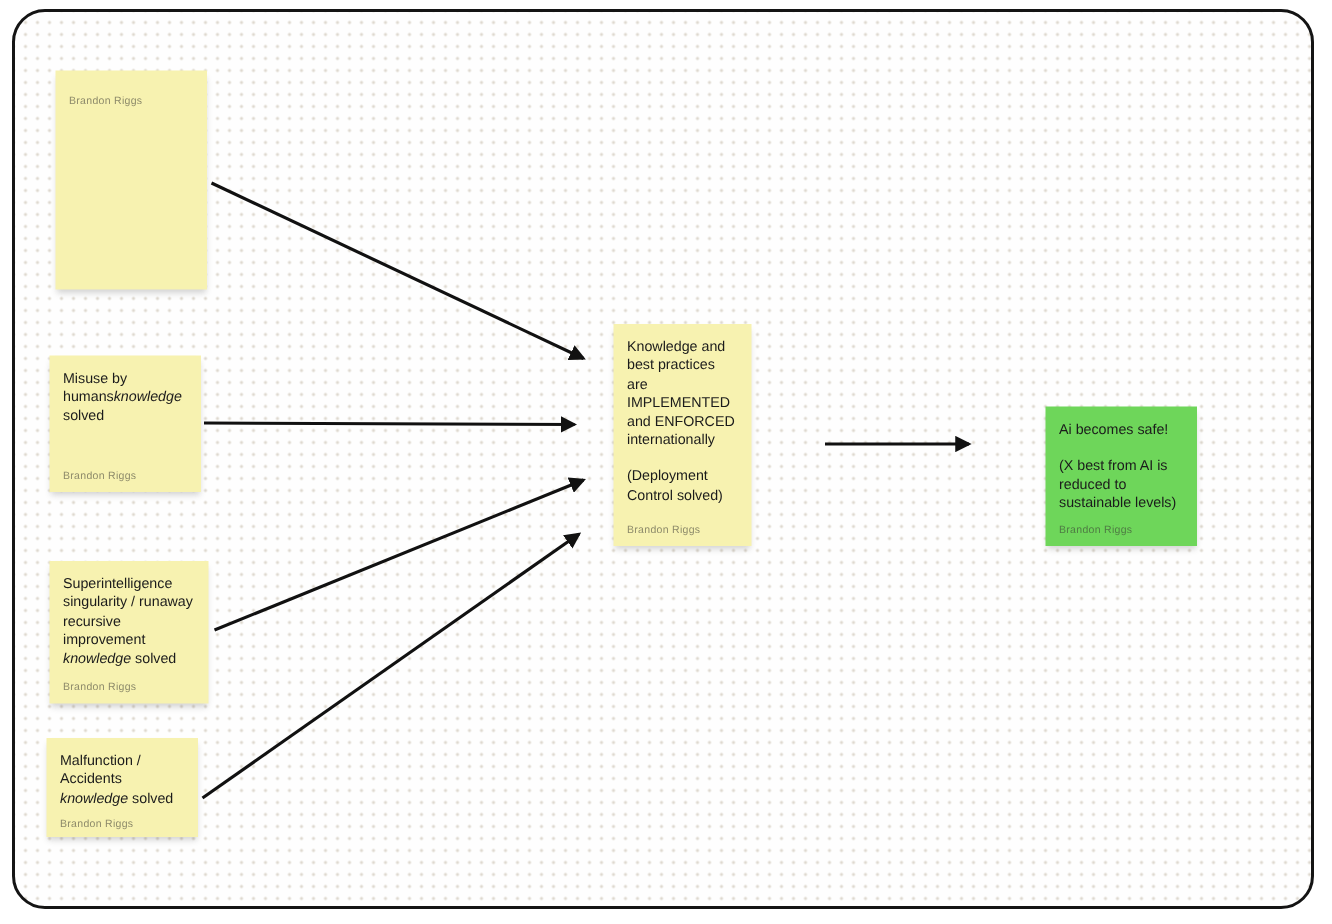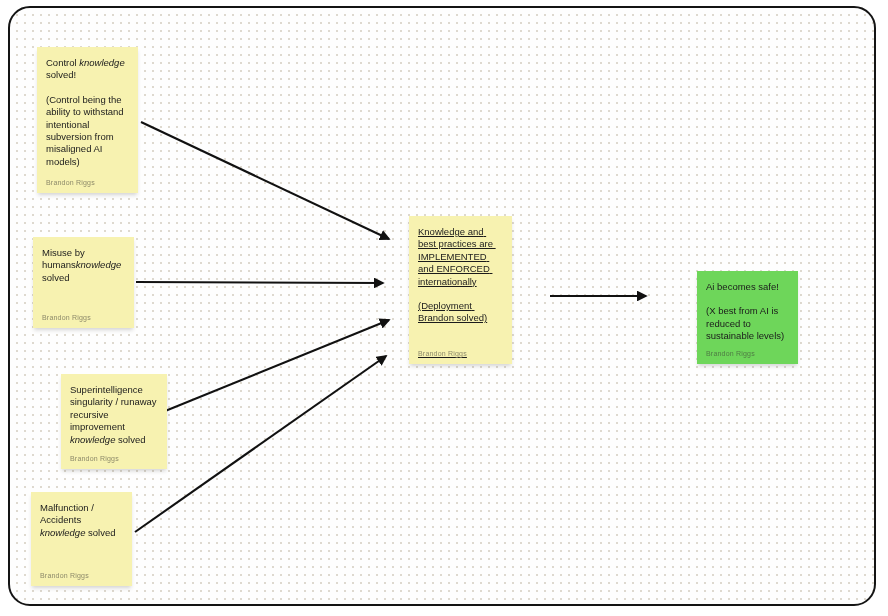--- a/index.html
+++ b/index.html
@@ -92,37 +92,36 @@
           <line x1="131" y1="114" x2="379" y2="231"></line>
           <line x1="126" y1="274" x2="373" y2="275"></line>
           <line x1="133" y1="412" x2="379" y2="312"></line>
           <line x1="125" y1="524" x2="376" y2="348"></line>
           <line x1="540" y1="288" x2="636" y2="288"></line>
         </g>
     </svg>
 
     <div id="notes-layer">
         <div class="note yellow" style="left: 27px; top: 39px; width: 101px; height: 146px; background: rgb(247, 242, 176);">
-          <div class="note-body"><div>Control <span class="it">knowledge</span><br>solved!</div><div style="height: 12px;"></div><div>(Control being the ability to withstand intentional subversion from misaligned AI models)</div></div>
           <div class="note-author">Brandon Riggs</div>
         </div>
         <div class="note yellow" style="left: 23px; top: 229px; width: 101px; height: 91px; background: rgb(247, 242, 176);">
           <div class="note-body"><div>Misuse by humans<span class="it">knowledge</span> solved</div></div>
           <div class="note-author">Brandon Riggs</div>
         </div>
-        <div class="note yellow" style="left: 23px; top: 366px; width: 106px; height: 95px; background: rgb(247, 242, 176); margin-left: 28px;">
+        <div class="note yellow" style="left: 23px; top: 366px; width: 106px; height: 95px; background: rgb(247, 242, 176);">
           <div class="note-body"><div>Superintelligence singularity / runaway recursive improvement <span class="it">knowledge</span> solved</div></div>
           <div class="note-author">Brandon Riggs</div>
         </div>
-        <div class="note yellow" style="left: 21px; top: 484px; width: 101px; height: 94px; background: rgb(247, 242, 176);">
+        <div class="note yellow" style="left: 21px; top: 484px; width: 101px; height: 66px; background: rgb(247, 242, 176);">
           <div class="note-body"><div>Malfunction / Accidents <span class="it">knowledge</span> solved</div></div>
           <div class="note-author">Brandon Riggs</div>
         </div>
-        <div class="note yellow" style="left: 399px; top: 208px; width: 103px; height: 148px; background: rgb(247, 242, 176); text-decoration: underline;">
-          <div class="note-body"><div>Knowledge and best practices are IMPLEMENTED and ENFORCED internationally</div><div style="height: 12px;"></div><div>(Deployment Brandon solved)</div></div>
+        <div class="note yellow" style="left: 399px; top: 208px; width: 92px; height: 148px; background: rgb(247, 242, 176);">
+          <div class="note-body"><div>Knowledge and best practices are IMPLEMENTED and ENFORCED internationally</div><div style="height: 12px;"></div><div>(Deployment Control solved)</div></div>
           <div class="note-author">Brandon Riggs</div>
         </div>
         <div class="note green" style="left: 687px; top: 239px; width: 101px; height: 93px; background: rgb(110, 214, 90);">
           <div class="note-body"><div>Ai becomes safe!</div><div style="height: 12px;"></div><div>(X best from AI is reduced to sustainable levels)</div></div>
           <div class="note-author">Brandon Riggs</div>
         </div>
       </div>
 
   </div>
 </div>

